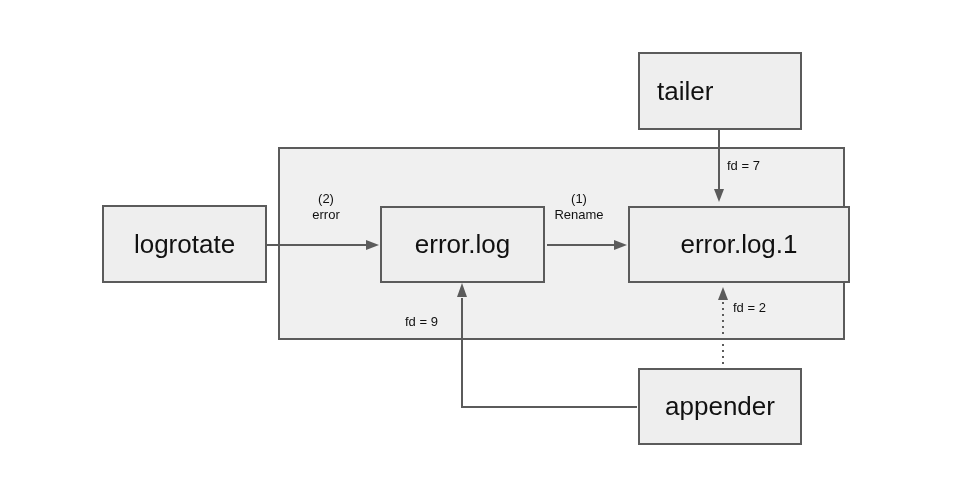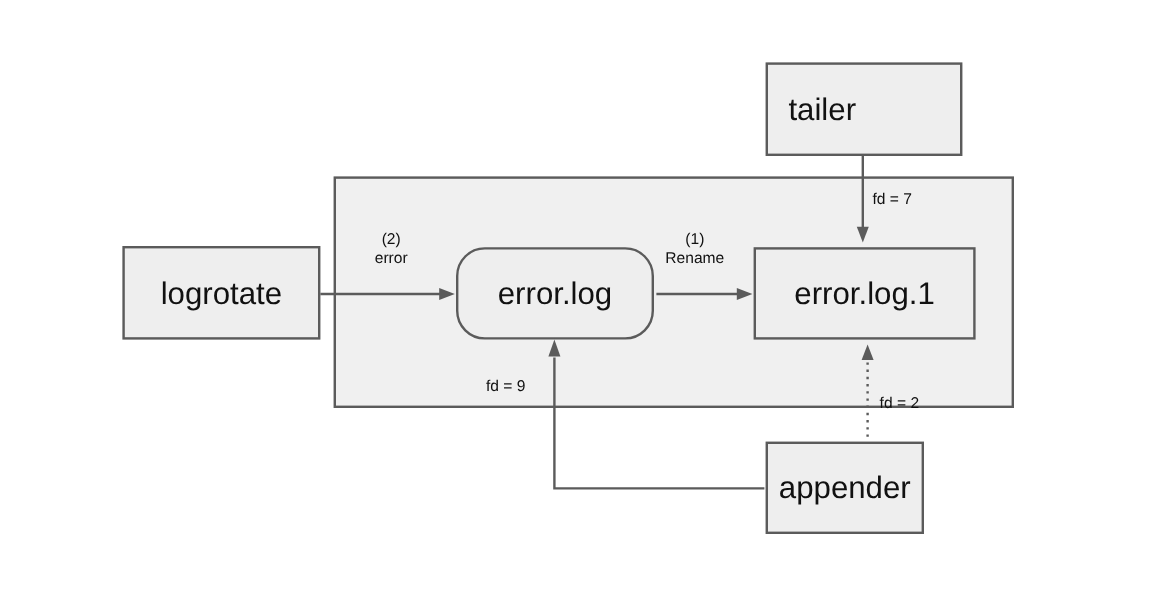--- a/index.html
+++ b/index.html
@@ -38,36 +38,36 @@
     justify-content: center;
     background: var(--node-fill, #eeeeee);
     border: 2px solid var(--stroke, #5b5b5b);
     font-size: 26px;
     color: var(--text, #111111);
     white-space: nowrap;
   }
   .node.align-left { justify-content: flex-start; padding-left: 17px; }
   #node-logrotate   { left: 82px;  top: 205px; width: 165px; height: 78px; margin-left: 20px; }
   #node-tailer      { left: 638px; top: 52px;  width: 164px; height: 78px; }
-  #node-error-log   { left: 380px; top: 206px; width: 165px; height: 77px; border-radius: 24px; }
-  #node-error-log-1 { left: 628px; top: 206px; width: 185px; height: 77px; }
-  #node-appender    { left: 638px; top: 368px; width: 132px; height: 77px; }
+  #node-error-log   { left: 380px; top: 206px; width: 165px; height: 77px; }
+  #node-error-log-1 { left: 628px; top: 206px; width: 222px; height: 77px; }
+  #node-appender    { left: 638px; top: 368px; width: 164px; height: 77px; }
   .edge-label {
     position: absolute;
     font-size: 13px;
     line-height: 16px;
     color: var(--text, #111111);
     white-space: nowrap;
   }
   .edge-label.center { text-align: center; }
   #label-step2 { left: 286px; top: 191px; width: 80px; }
   #label-step1 { left: 539px; top: 191px; width: 80px; }
   #label-fd1   { left: 727px; top: 158px; }
   #label-fd3   { left: 405px; top: 314px; }
-  #label-fd2   { left: 733px; top: 328px; }
+  #label-fd2   { left: 733px; top: 300px; }
 </style>
 </head>
 <body>
 
 <div class="canvas">
 
   <div class="boundary"></div>
 
   <svg class="edges" viewBox="0 0 964 493" xmlns="http://www.w3.org/2000/svg">
 

